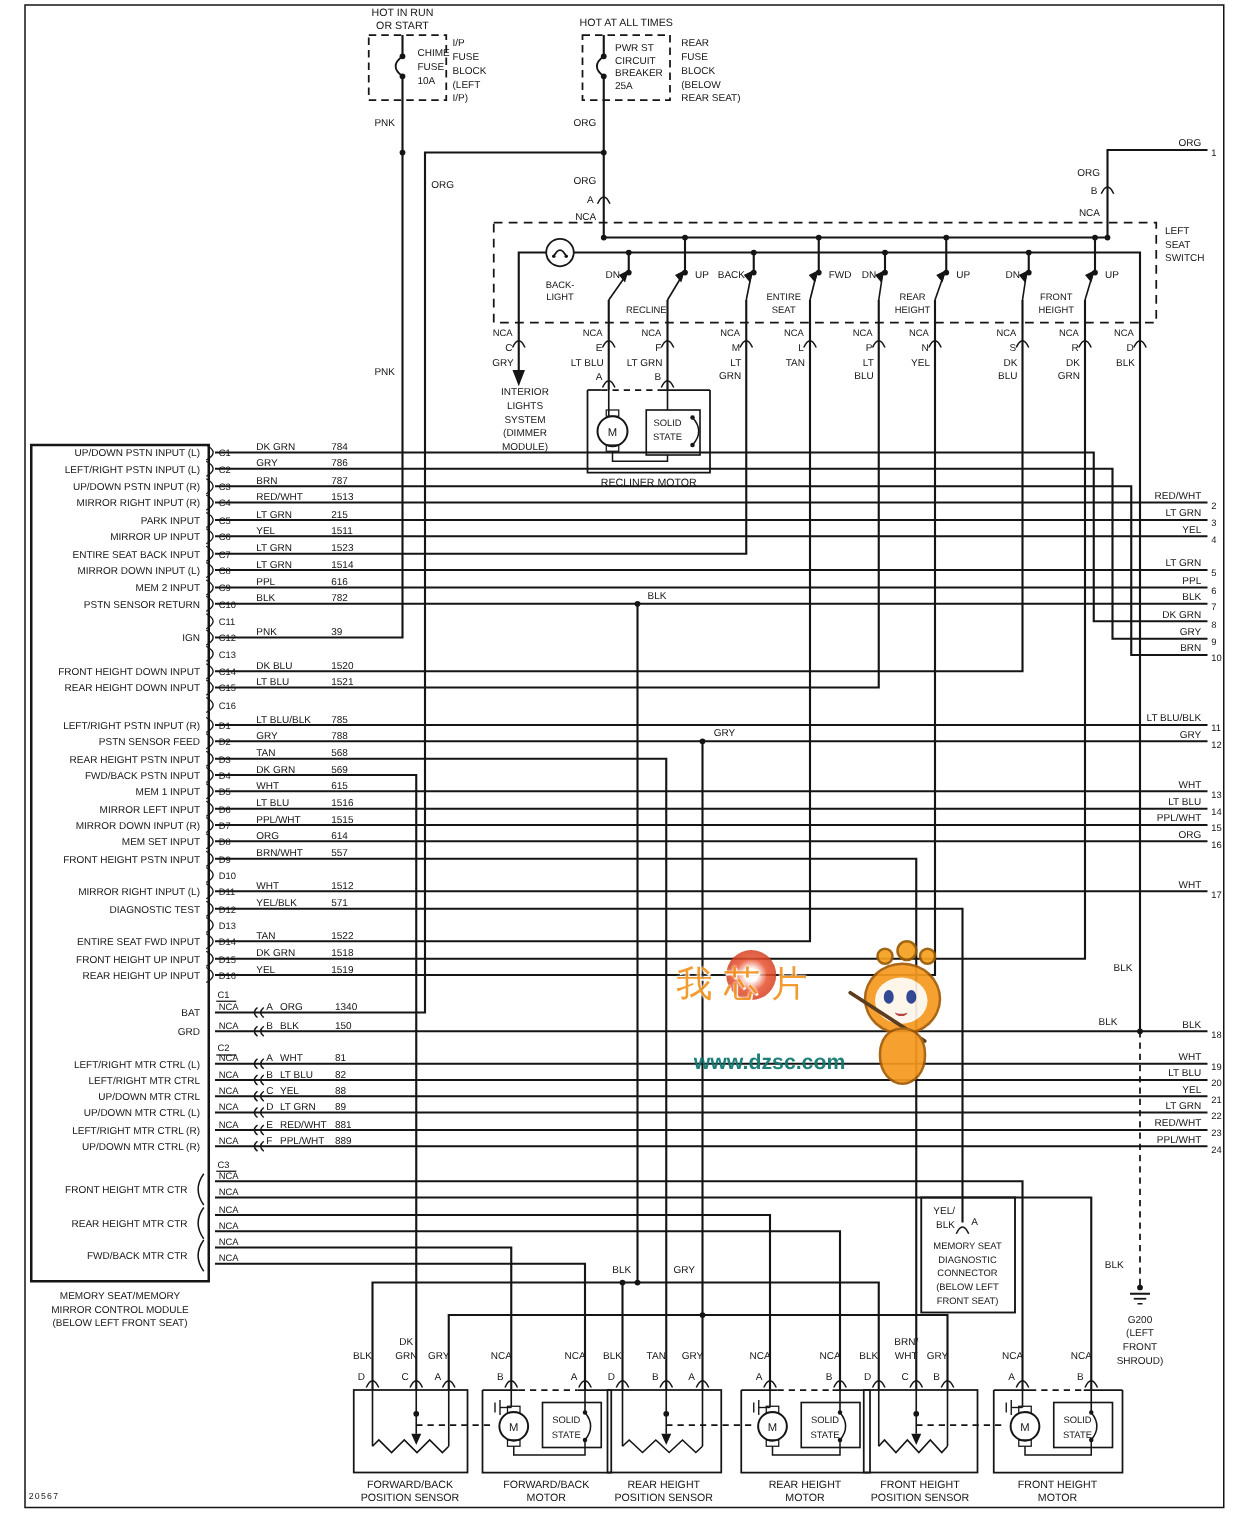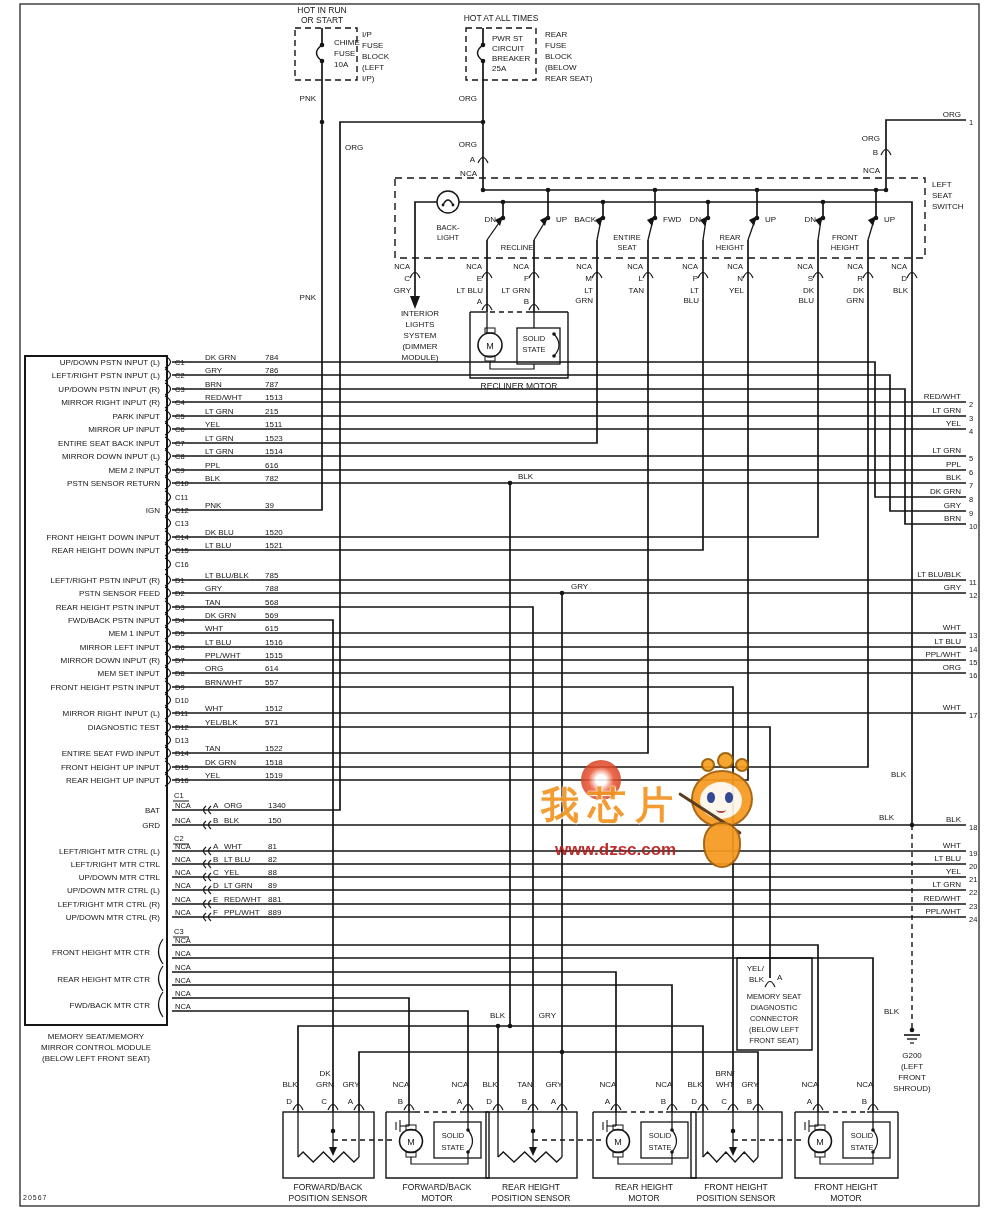--- a/index.html
+++ b/index.html
@@ -5,25 +5,25 @@
   html,body{margin:0;padding:0;background:#f4f4f4}
   #page{position:relative;width:1000px;height:1216px;background:#ffffff;overflow:hidden;
         font-family:"Liberation Sans",sans-serif}
   svg{position:absolute;left:0;top:0}
   svg text{fill:#151515;font-family:"Liberation Sans",sans-serif}
   #corner-id{position:absolute;left:23px;top:1194px;font-size:7px;color:#222;letter-spacing:1px}
   
   #wm{position:absolute;left:525px;top:752px;width:270px;height:135px;pointer-events:none}
   .wm-ring{position:absolute;left:56px;top:8px;width:40px;height:40px;border-radius:50%;
            background:radial-gradient(circle,#ffffff 18%,#e8502e 45%,#bf2f12 100%);opacity:.85}
-  .wm-cn1{position:absolute;left:16px;top:28px;font-size:38px;font-weight:bold;color:#f29421;
+  .wm-cn1{position:absolute;left:16px;top:16px;font-size:29px;font-weight:normal;color:#f29421;
           letter-spacing:9px;opacity:.92;text-shadow:0 0 2px #fff,0 0 2px #fff,1px 1px 0 #fff}
   .wm-cn2{position:absolute;left:0px;top:44px;font-size:37px;font-weight:bold;color:#d93025;
           letter-spacing:2px;opacity:.8}
-  .wm-url{position:absolute;left:30px;top:88px;font-size:17px;font-weight:bold;color:#b91c1c;opacity:.92}
+  .wm-url{position:absolute;left:30px;top:88px;font-size:17px;font-weight:bold;color:#0f766e;opacity:.92}
   .mascot{position:absolute;left:142px;top:0px;width:110px;height:128px;opacity:.92}
   .m-ball{position:absolute;border-radius:50%;background:#f6a01e;border:2px solid #9a5a00}
   .m-head{position:absolute;left:24px;top:18px;width:58px;height:54px;border-radius:50%;
           background:#f6991f;border:2px solid #a35b05}
   .m-face{position:absolute;left:33px;top:30px;width:42px;height:37px;border-radius:50%;background:#fff6ea}
   .m-eye{position:absolute;width:8px;height:11px;background:#223a8c;border-radius:50%}
   .m-mouth{position:absolute;left:49px;top:54px;width:10px;height:5px;border-bottom:2px solid #a33;border-radius:50%}
   .m-body{position:absolute;left:36px;top:70px;width:34px;height:42px;border-radius:45% 45% 50% 50%;
           background:#f6991f;border:2px solid #a35b05}
   .m-arm{position:absolute;left:6px;top:60px;width:74px;height:3px;background:#4f2c0d;

